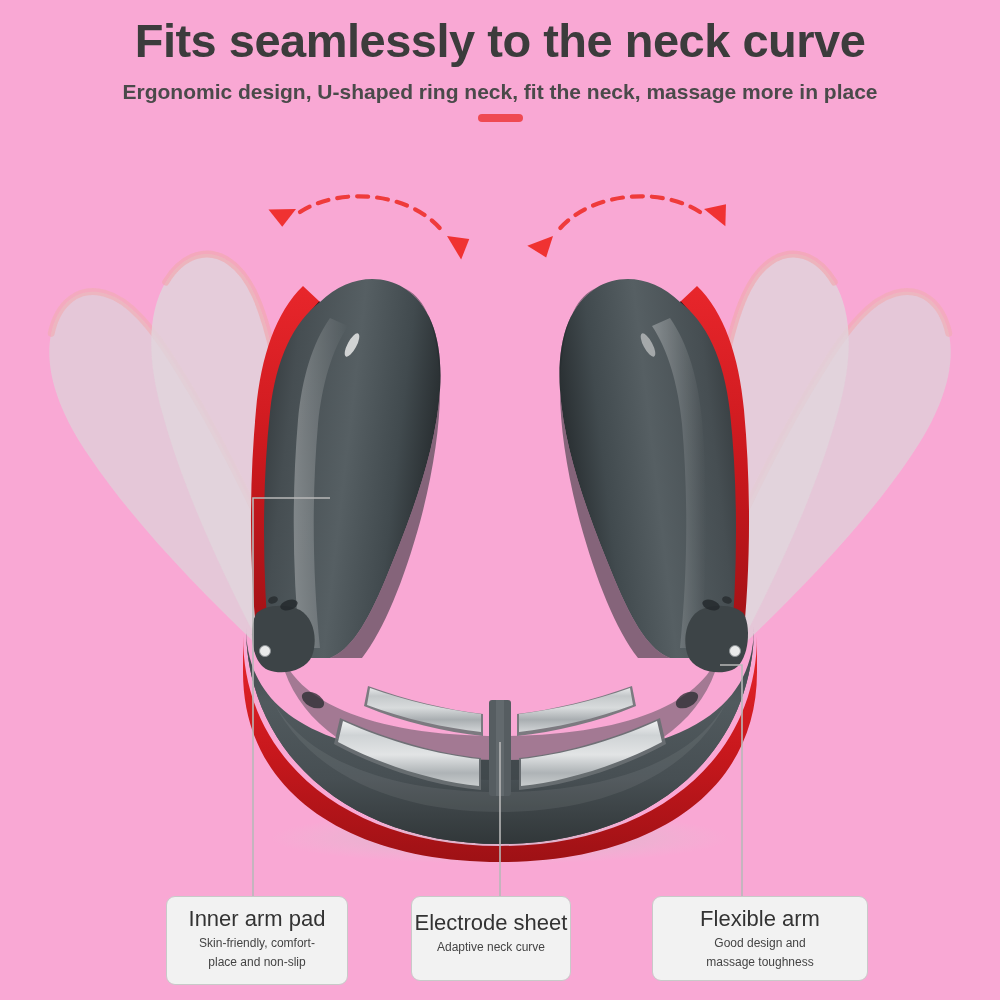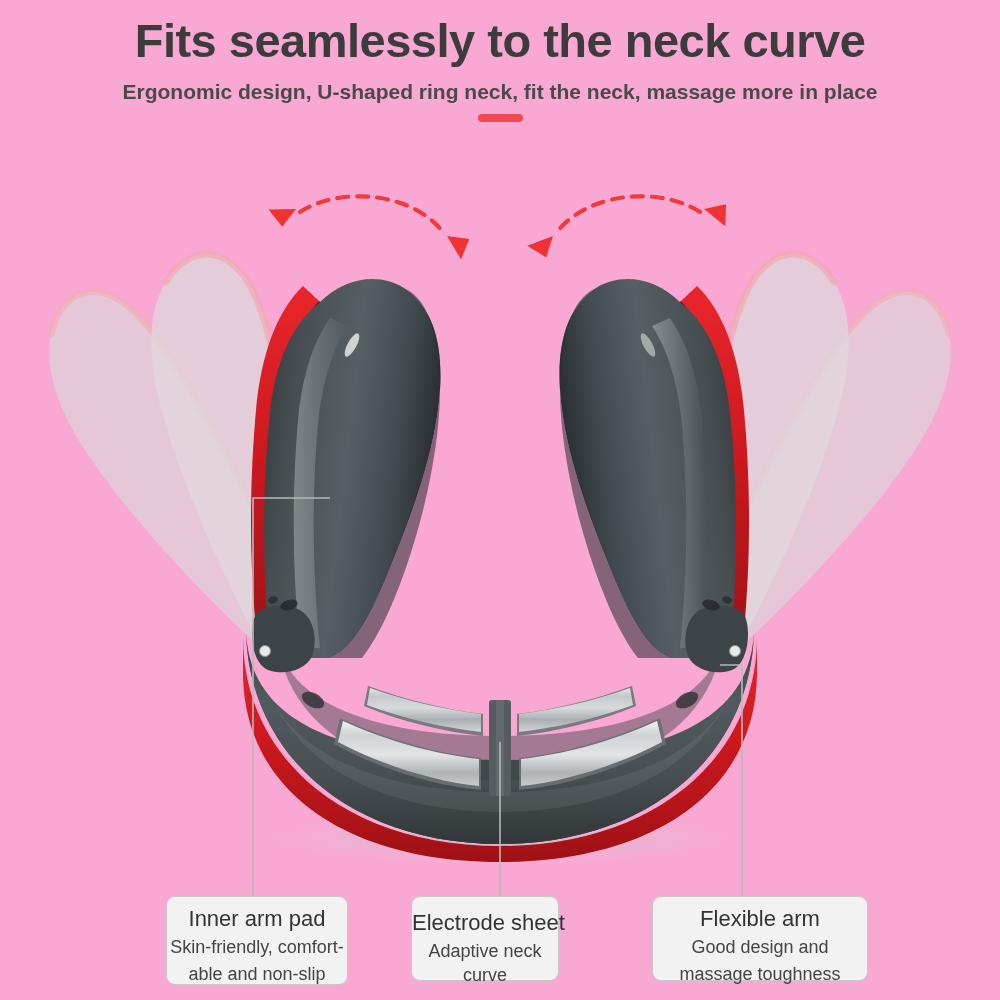--- a/index.html
+++ b/index.html
@@ -78,27 +78,27 @@
   }
   .caption-title {
     display: block;
     font-size: 22px;
     color: #333333;
     line-height: 1.22;
     white-space: nowrap;
   }
   .caption-desc {
     display: block;
-    font-size: 18px;
+    font-size: 12px;
     color: #444444;
     line-height: 1.32;
     padding-top: 3px;
   }
   #box-inner-arm-pad { left: 166px; top: 896px; width: 182px; height: 89px; }
-  #box-electrode-sheet { left: 411px; top: 896px; width: 148px; height: 85px; padding-top: 13px; }
+  #box-electrode-sheet { left: 411px; top: 896px; width: 160px; height: 85px; padding-top: 13px; }
   #box-flexible-arm { left: 652px; top: 896px; width: 216px; height: 85px; }
 </style>
 </head>
 <body>
 
 <div id="page">
 
   <div id="header">
     <h1 id="headline">Fits seamlessly to the neck curve</h1>
     <p id="subhead">Ergonomic design, U-shaped ring neck, fit the neck, massage more in place</p>
@@ -359,21 +359,21 @@
         <path d="M330 498 L253 498 L253 896"></path>
         <path d="M500 742 L500 896"></path>
         <path d="M720 665 L742 665 L742 896"></path>
       </g>
     </svg>
   </div>
 
   <div class="caption-box" id="box-inner-arm-pad">
     <span class="caption-title">Inner arm pad</span>
     <span class="caption-desc">Skin-friendly, comfort-</span>
-    <span class="caption-desc">able and non-slip</span>
+    <span class="caption-desc">place and non-slip</span>
   </div>
 
   <div class="caption-box" id="box-electrode-sheet">
     <span class="caption-title">Electrode sheet</span>
     <span class="caption-desc">Adaptive neck curve</span>
   </div>
 
   <div class="caption-box" id="box-flexible-arm">
     <span class="caption-title">Flexible arm</span>
     <span class="caption-desc">Good design and</span>

